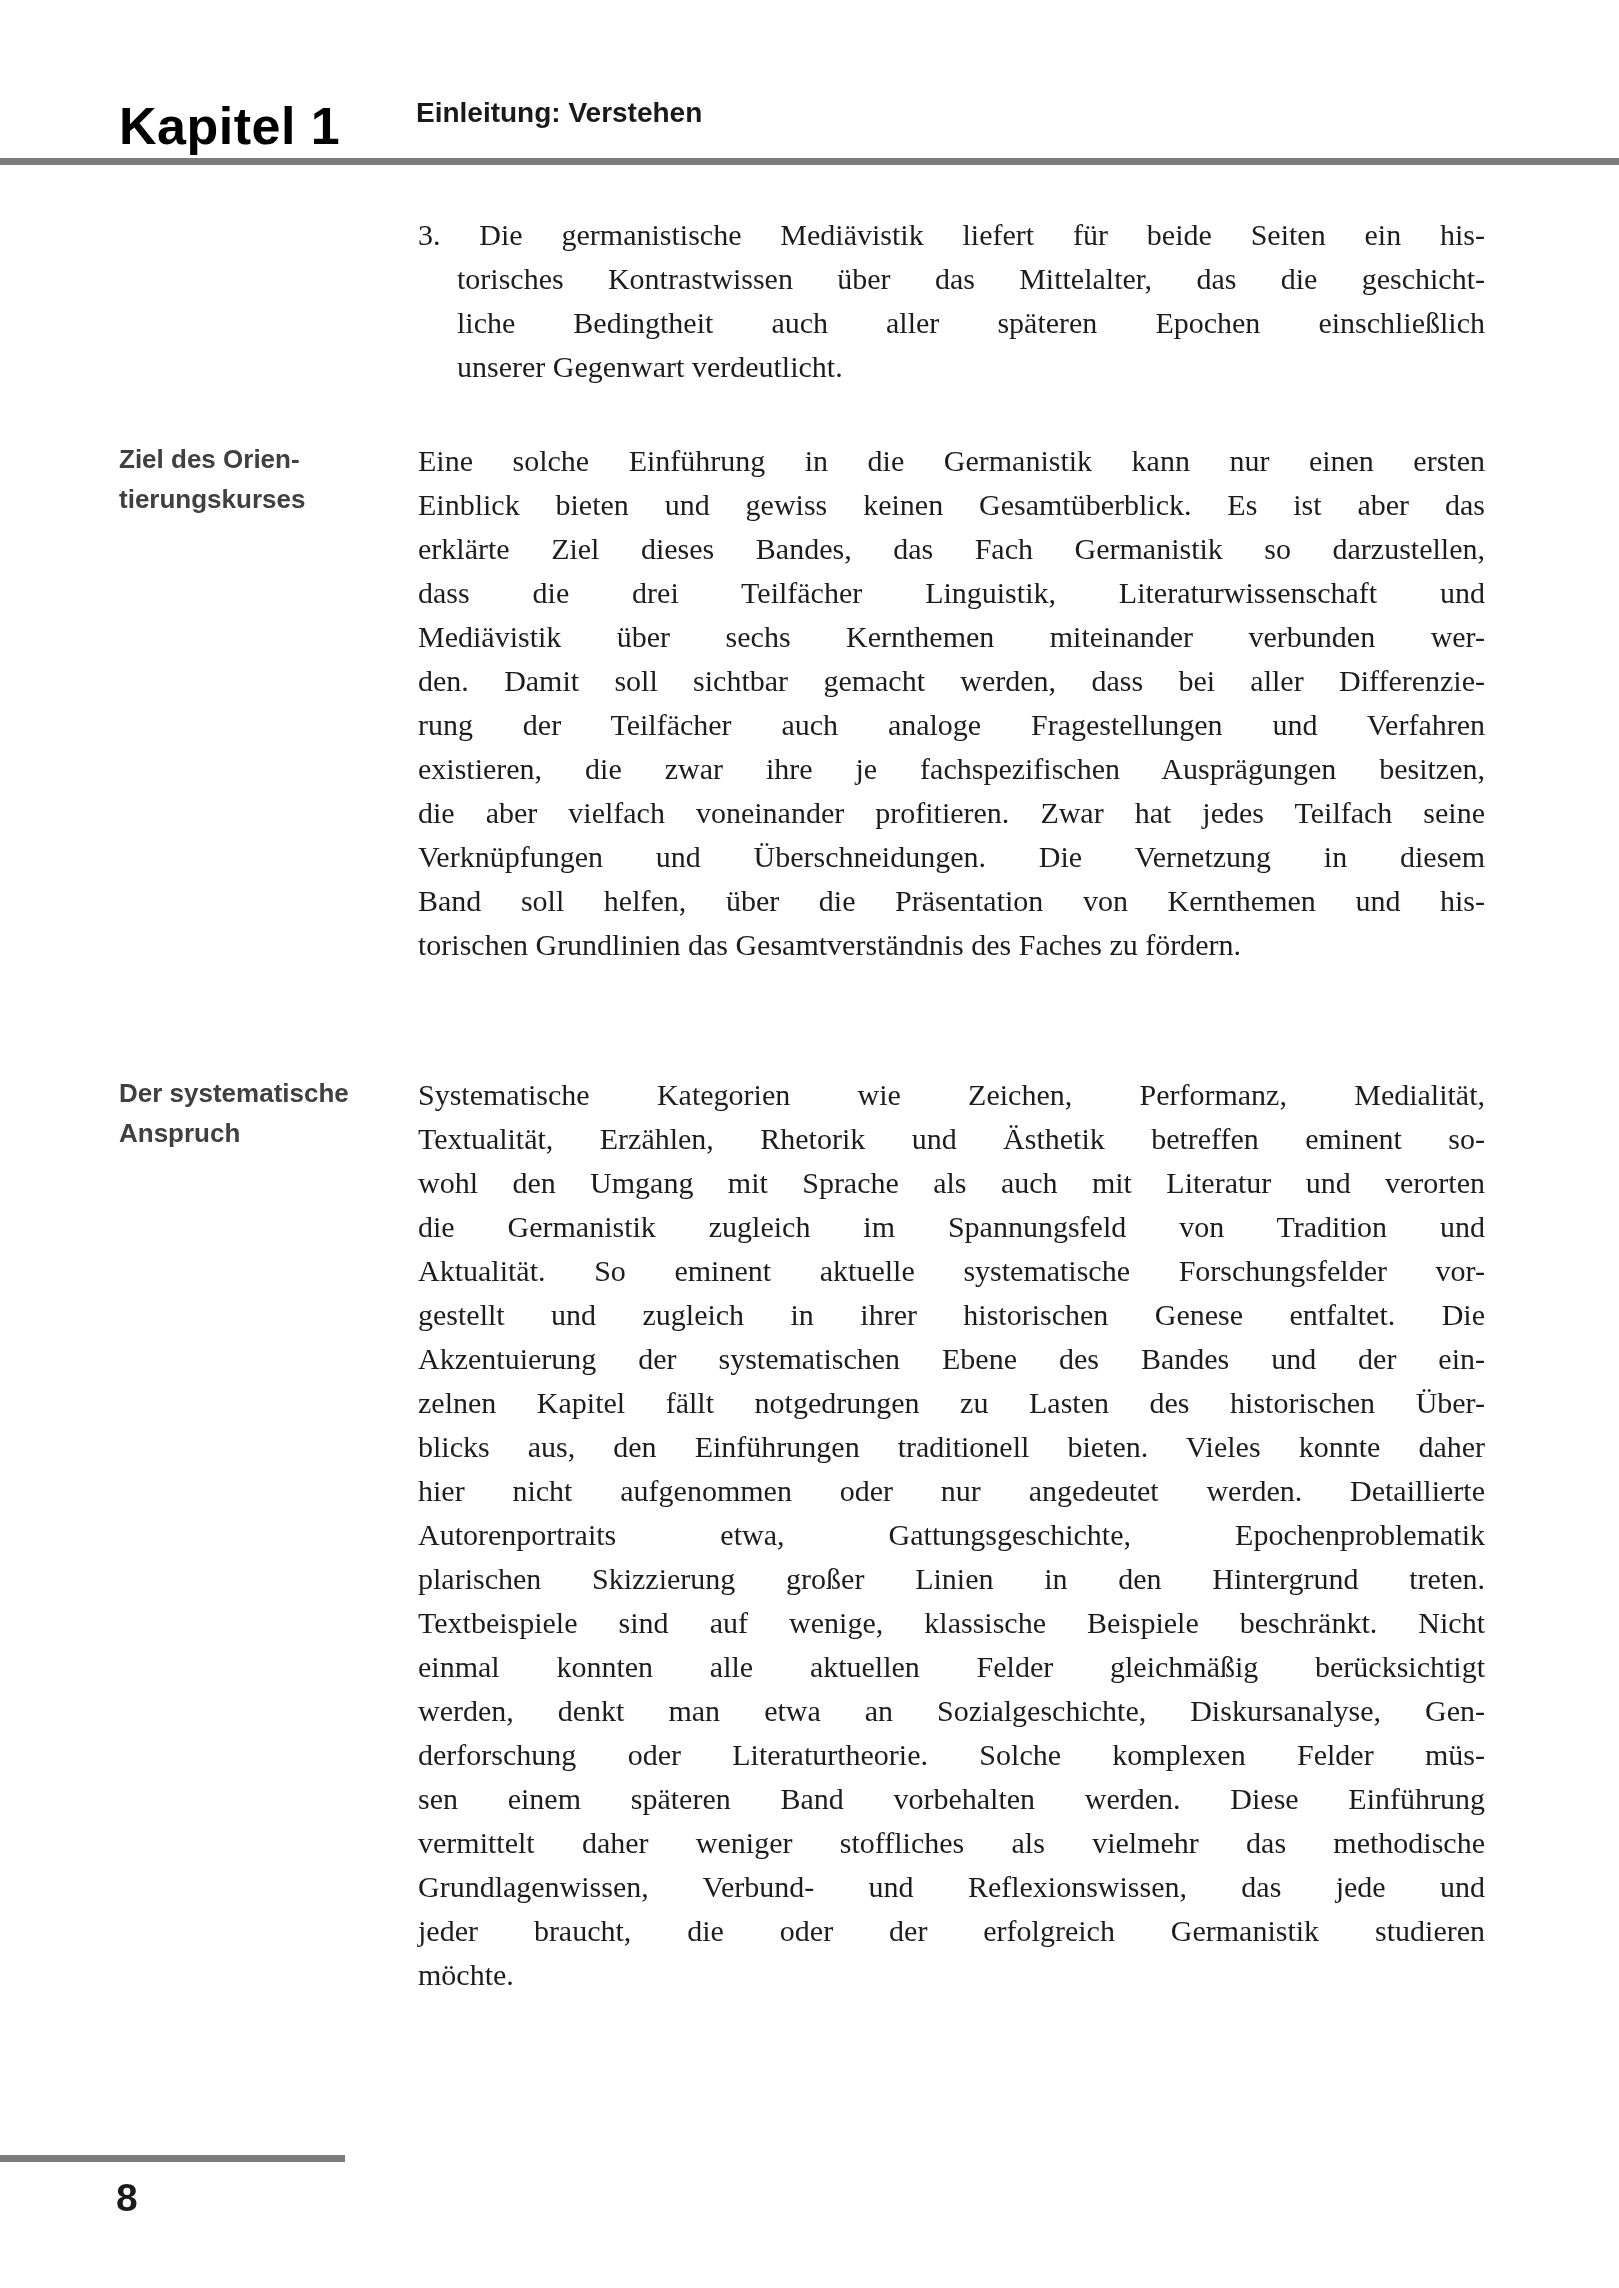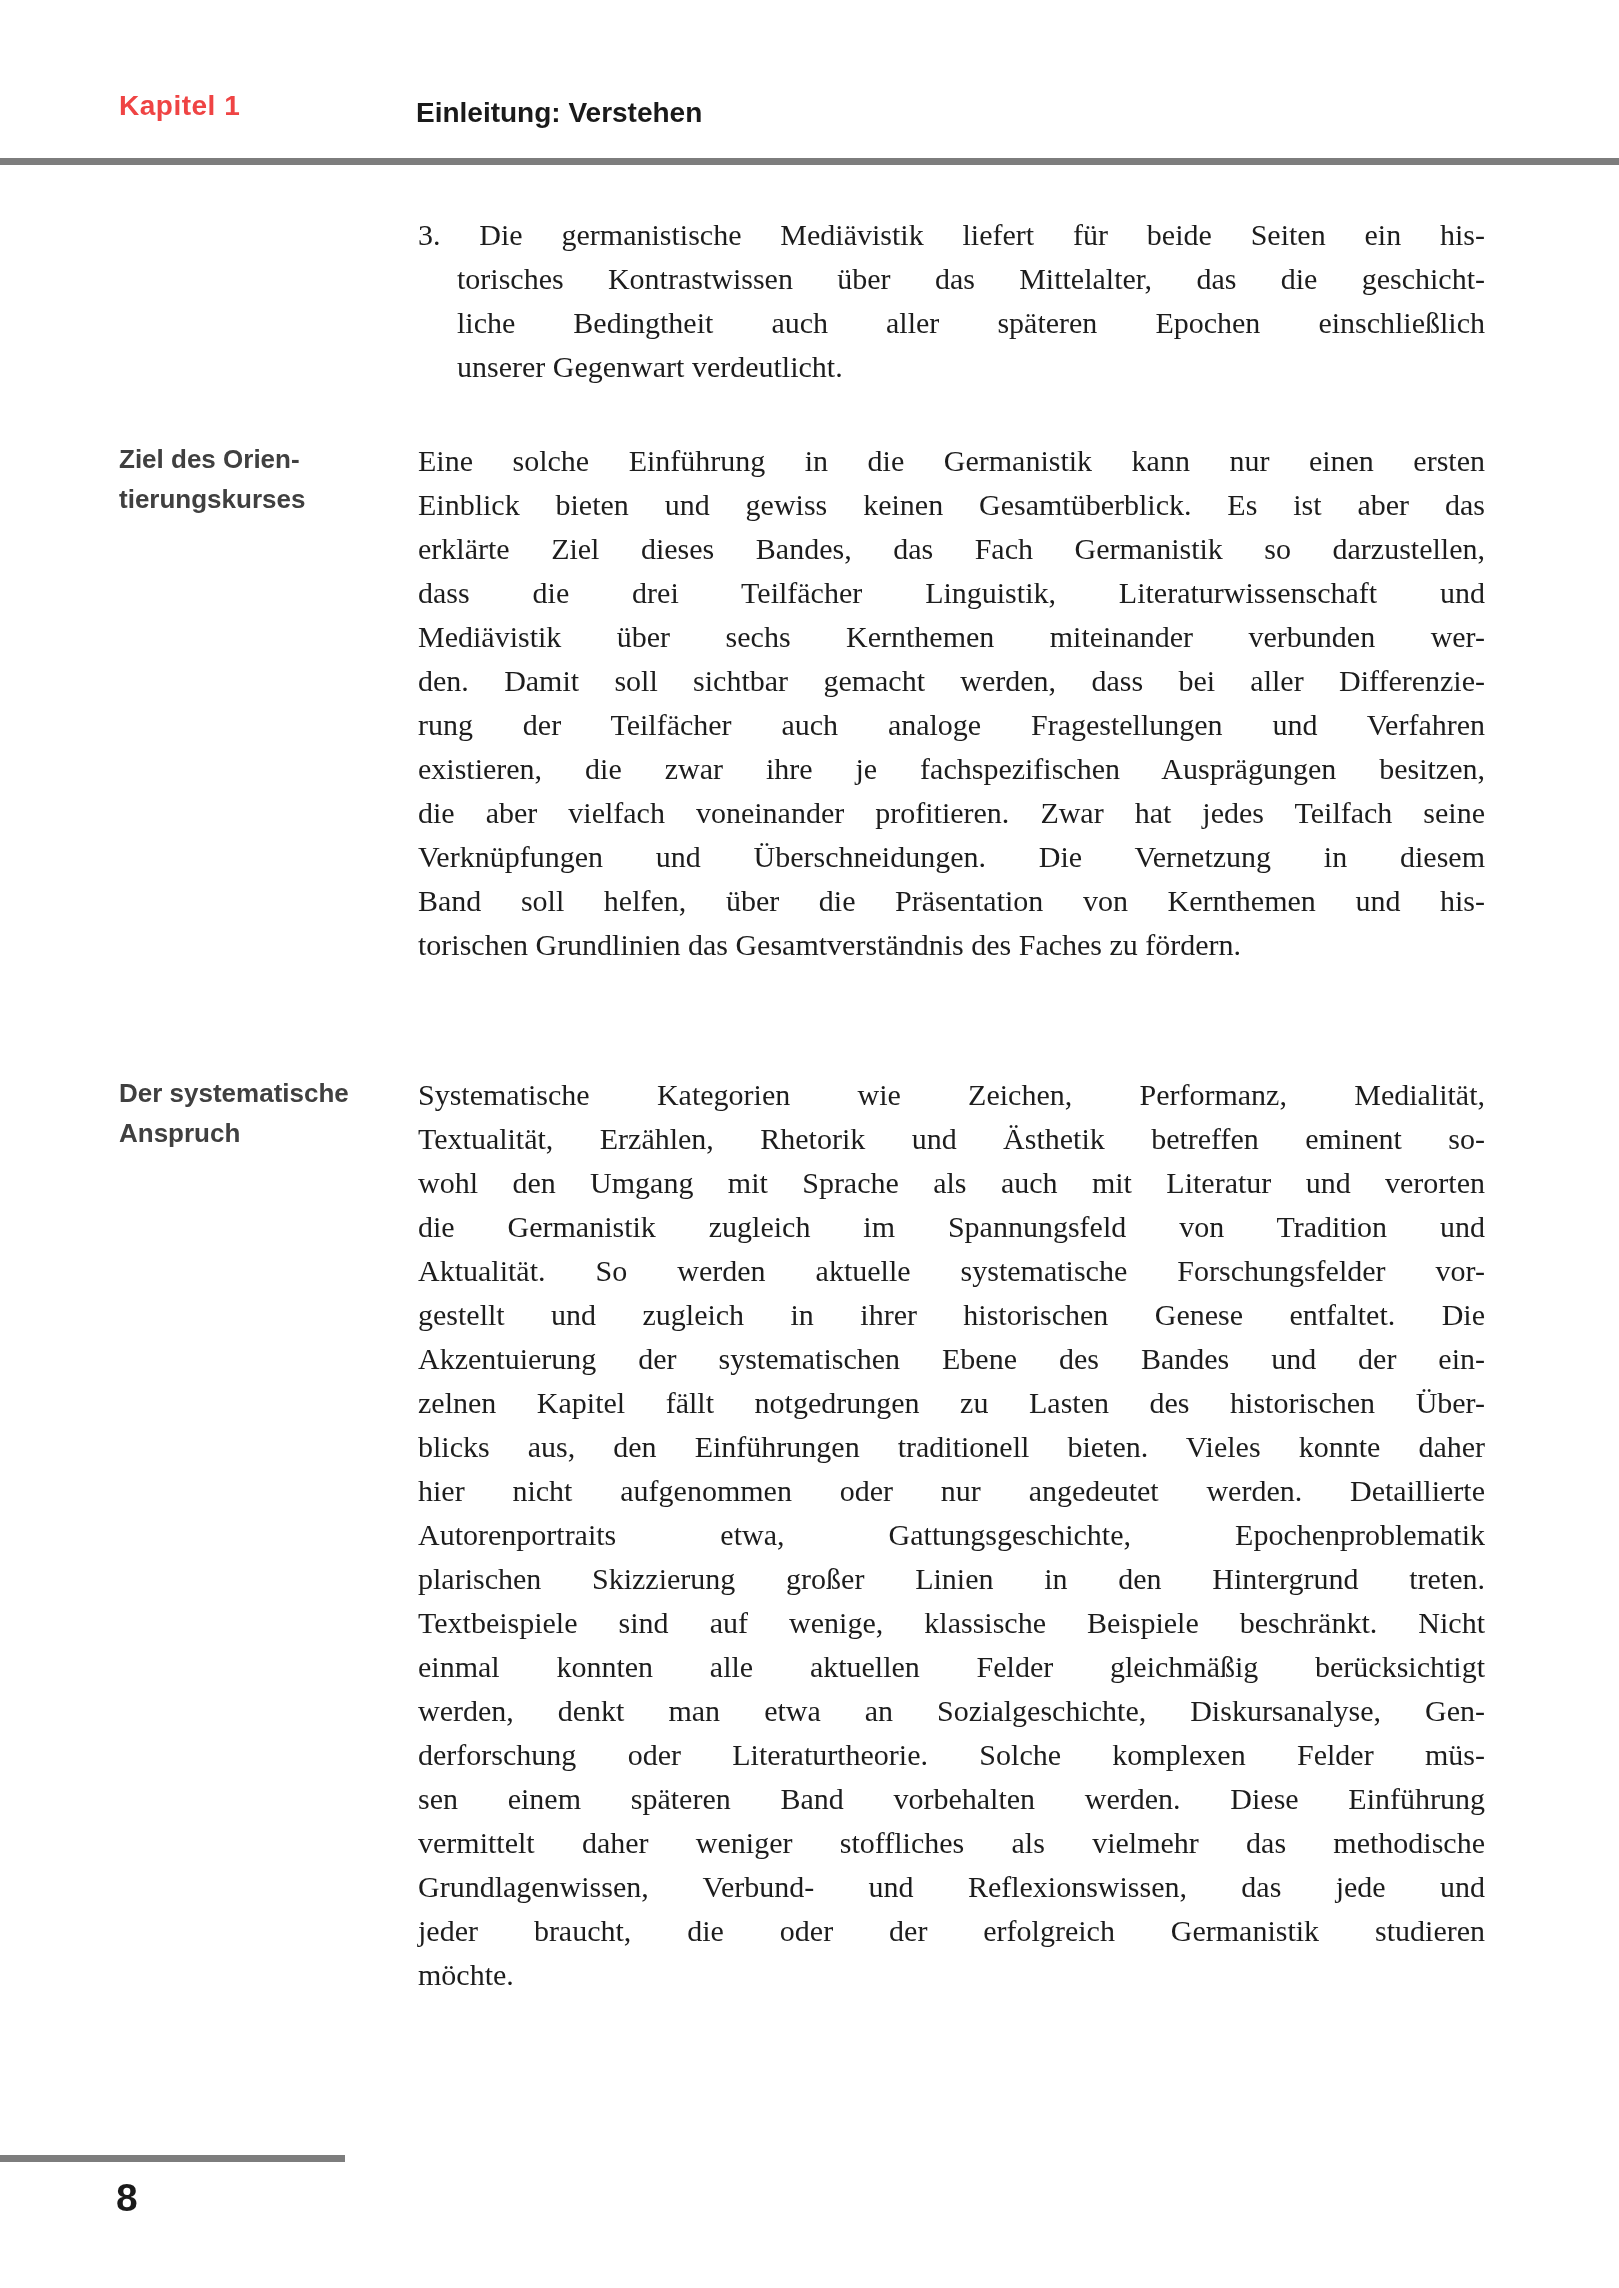--- a/index.html
+++ b/index.html
@@ -10,26 +10,26 @@
     background: #ffffff;
     overflow: hidden;
     font-family: "Liberation Serif", serif;
     color: #1d1d1d;
   }
 
   
   .chapter-label {
     position: absolute;
     left: 119px;
-    top: 92px;
+    top: 100px;
     font-family: "Liberation Sans", sans-serif;
     font-weight: bold;
-    font-size: 28px;
+    font-size: 52px;
     line-height: 1;
-    color: #ef4444;
+    color: #000000;
     letter-spacing: 0.5px;
   }
   .chapter-title {
     position: absolute;
     left: 416px;
     top: 99px;
     font-family: "Liberation Sans", sans-serif;
     font-weight: bold;
     font-size: 28px;
     line-height: 1;
@@ -136,21 +136,21 @@
   <div class="section section-2">
     <div class="margin-note">
         <div class="line">Der systematische</div>
         <div class="line">Anspruch</div>
       </div>
     <div class="textblock">
         <div class="line">Systematische Kategorien wie Zeichen, Performanz, Medialität,</div>
         <div class="line">Textualität, Erzählen, Rhetorik und Ästhetik betreffen eminent so-</div>
         <div class="line">wohl den Umgang mit Sprache als auch mit Literatur und verorten</div>
         <div class="line">die Germanistik zugleich im Spannungsfeld von Tradition und</div>
-        <div class="line">Aktualität. So werden aktuelle systematische Forschungsfelder vor-</div>
+        <div class="line">Aktualität. So eminent aktuelle systematische Forschungsfelder vor-</div>
         <div class="line">gestellt und zugleich in ihrer historischen Genese entfaltet. Die</div>
         <div class="line">Akzentuierung der systematischen Ebene des Bandes und der ein-</div>
         <div class="line">zelnen Kapitel fällt notgedrungen zu Lasten des historischen Über-</div>
         <div class="line">blicks aus, den Einführungen traditionell bieten. Vieles konnte daher</div>
         <div class="line">hier nicht aufgenommen oder nur angedeutet werden. Detaillierte</div>
         <div class="line">Autorenportraits etwa, Gattungsgeschichte, Epochenproblematik</div>
         <div class="line">plarischen Skizzierung großer Linien in den Hintergrund treten.</div>
         <div class="line">Textbeispiele sind auf wenige, klassische Beispiele beschränkt. Nicht</div>
         <div class="line">einmal konnten alle aktuellen Felder gleichmäßig berücksichtigt</div>
         <div class="line">werden, denkt man etwa an Sozialgeschichte, Diskursanalyse, Gen-</div>

